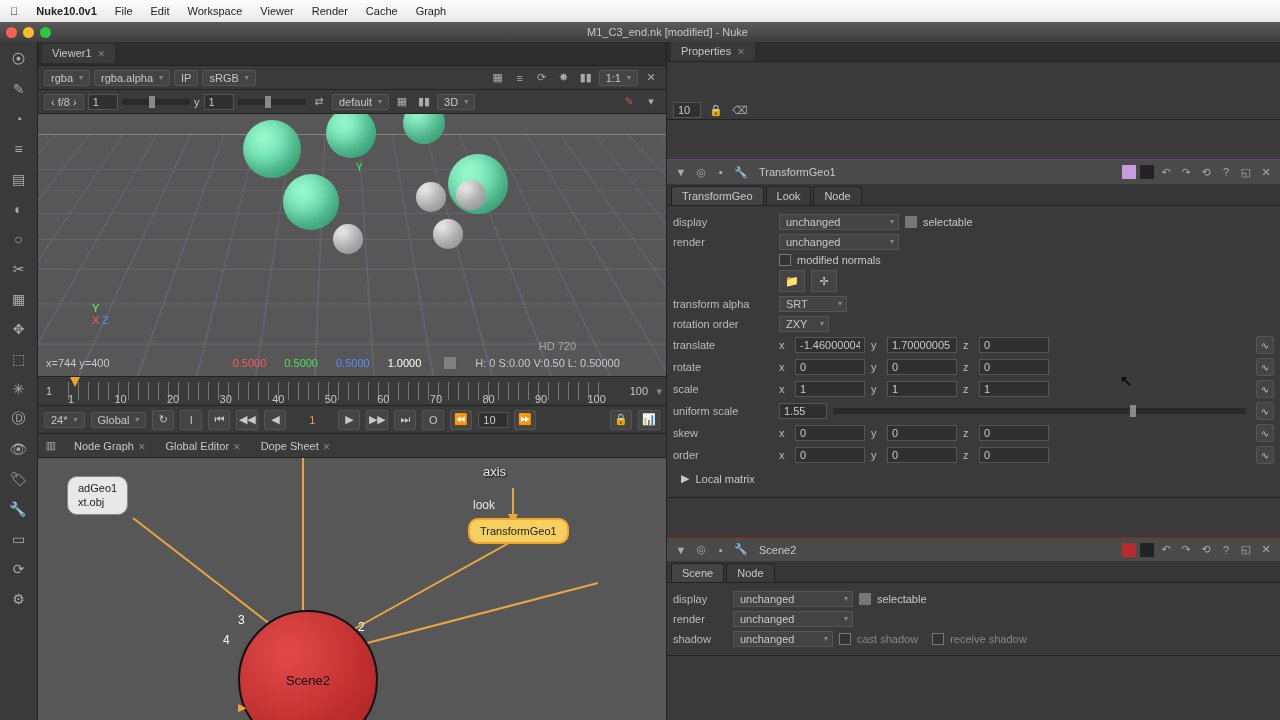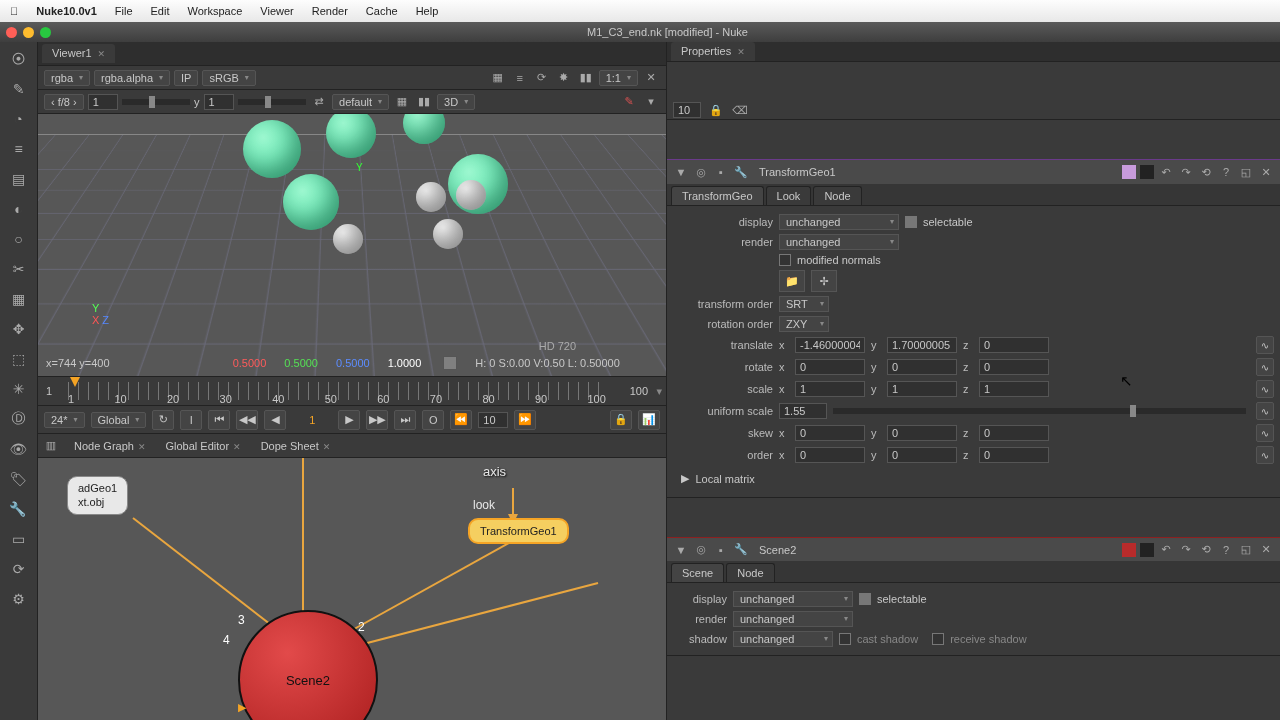--- a/index.html
+++ b/index.html
@@ -58,21 +58,21 @@
 .node-titlebar { height:24px; background:#4a4a4a; display:flex; align-items:center; padding:0 6px; gap:4px; }
 .node-titlebar.red-accent { border-top:1px solid #8b2020; }
 .node-titlebar .name { flex:1; padding-left:6px; }
 .node-titlebar .ic { width:16px; height:16px; display:inline-flex; align-items:center; justify-content:center; color:#aaa; font-size:11px; }
 .node-titlebar .swatch { width:14px; height:14px; }
 .sub-tabs { height:22px; background:#363636; display:flex; align-items:flex-end; padding-left:4px; gap:2px; border-bottom:1px solid #222; }
 .sub-tab { padding:3px 10px; background:#3a3a3a; border:1px solid #222; border-bottom:none; border-radius:3px 3px 0 0; }
 .sub-tab.active { background:#444; }
 .prop-body { padding:8px 6px; display:flex; flex-direction:column; gap:4px; }
 .prow { display:flex; align-items:center; gap:6px; }
-.prow .lab { width:100px; text-align:right; color:#bbb; }
+.prow .lab { width:100px; text-align:left; color:#bbb; }
 .prow .sel { background:#444; border:1px solid #555; padding:1px 6px; width:120px; position:relative; }
 .prow .sel::after { content:"▾"; position:absolute; right:4px; top:2px; font-size:8px; color:#888; }
 .prow .inp { background:#303030; border:1px solid #555; padding:1px 4px; width:70px; }
 .prow .chk { width:12px; height:12px; border:1px solid #777; background:#333; display:inline-block; }
 .prow .curve { width:18px; height:18px; background:#444; border:1px solid #555; border-radius:2px; margin-left:4px; display:inline-flex; align-items:center; justify-content:center; font-size:10px; }
 .prow .ico-btn { width:26px; height:22px; background:#444; border:1px solid #555; display:inline-flex; align-items:center; justify-content:center; }
 .cursor-arrow { position:absolute; left:1120px; top:372px; pointer-events:none; color:#000; font-size:15px; }
 .collapsed-row { display:flex; align-items:center; padding:4px 8px; gap:6px; }
 svg.ng-svg { position:absolute; left:0; top:0; width:100%; height:100%; pointer-events:none; }
 input { color:#c8c8c8; font-size:11px; font-family:inherit; }
@@ -83,21 +83,21 @@
 
 <div class="mac-menubar">
   <span class="apple"></span>
   <span class="app">Nuke10.0v1</span>
   <span>File</span>
   <span>Edit</span>
   <span>Workspace</span>
   <span>Viewer</span>
   <span>Render</span>
   <span>Cache</span>
-  <span>Help</span>
+  <span>Graph</span>
 </div>
 
 <div class="titlebar">
   <div class="dots">
     <div class="dot r"></div>
     <div class="dot y"></div>
     <div class="dot g"></div>
   </div>
   <div class="title">M1_C3_end.nk [modified] - Nuke</div>
 </div>
@@ -318,22 +318,22 @@
             <span class="lab"></span>
             <span class="chk"></span>
             <span>modified normals</span>
           </div>
         <div class="prow">
             <span class="lab"></span>
             <span class="ico-btn">📁</span>
             <span class="ico-btn">✢</span>
           </div>
         <div class="prow">
-            <span class="lab">transform order</span>
-            <div class="sel" style="width:50px">SRT</div>
+            <span class="lab">transform alpha</span>
+            <div class="sel" style="width:68px">SRT</div>
           </div>
         <div class="prow">
             <span class="lab">rotation order</span>
             <div class="sel" style="width:50px">ZXY</div>
           </div>
         <div class="prow">
             <span class="lab">translate</span>
             <span class="xyz-lab">x</span>
             <input class="inp" value="-1.46000004" style="">
             <span class="xyz-lab">y</span>

